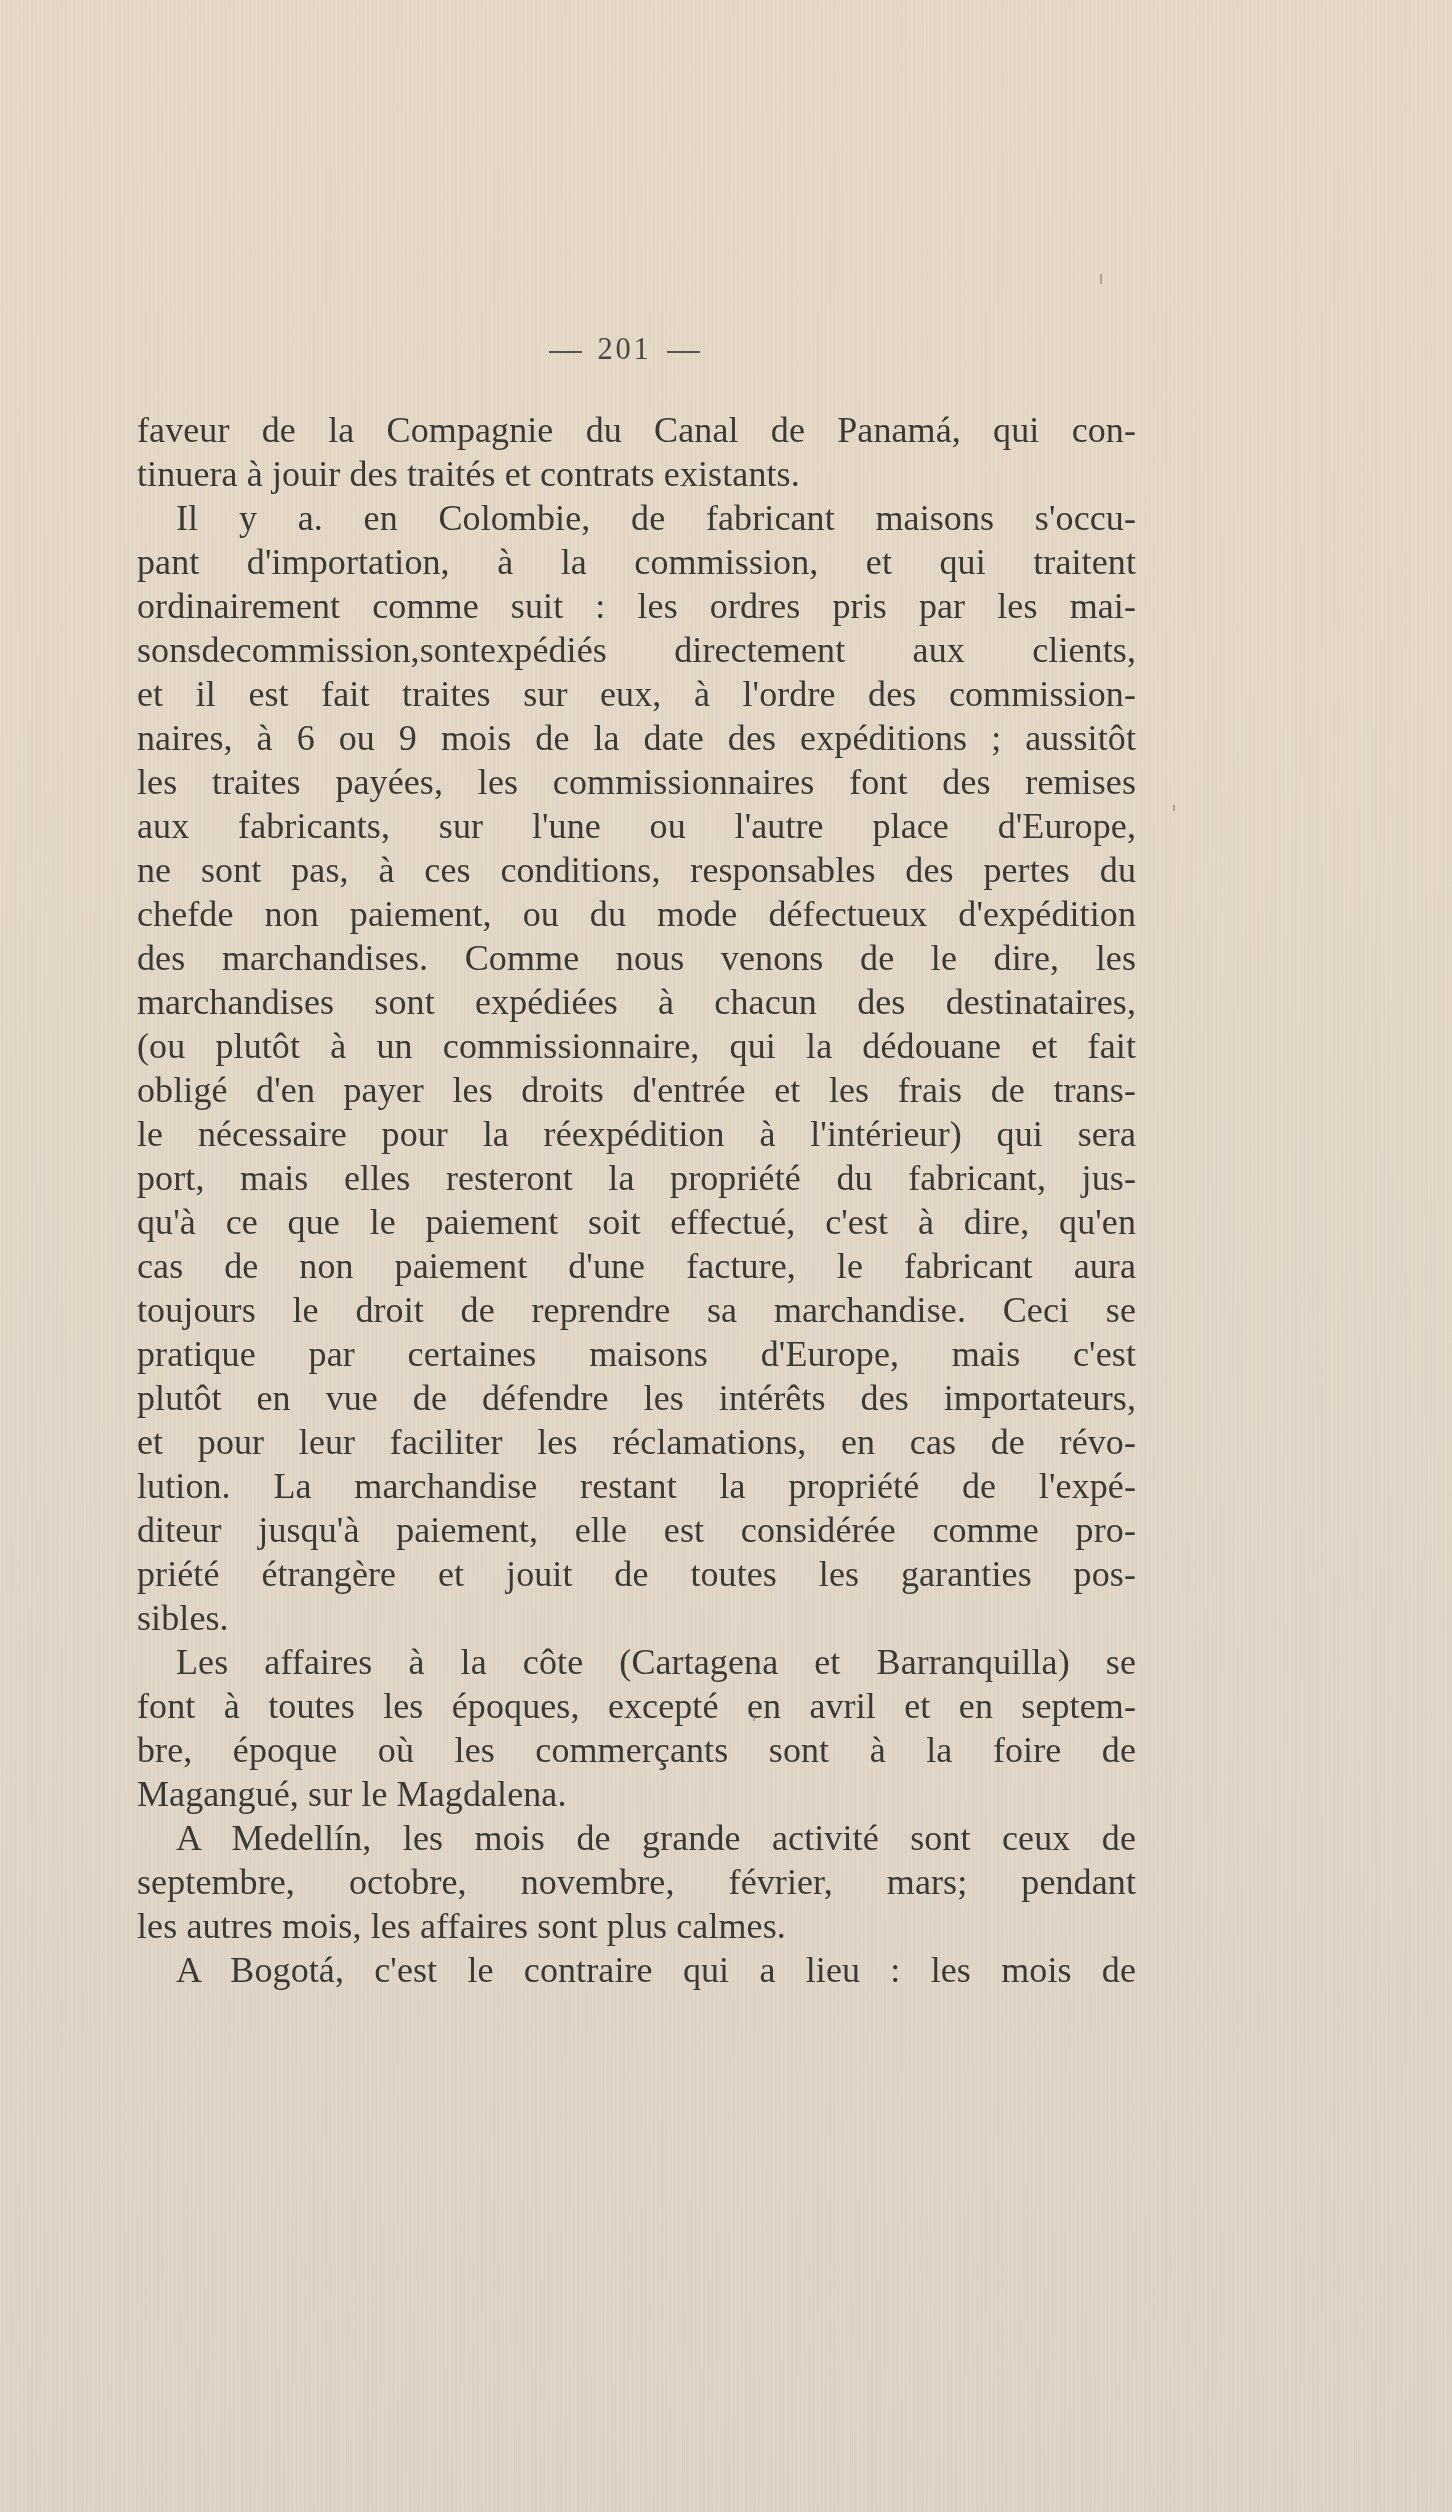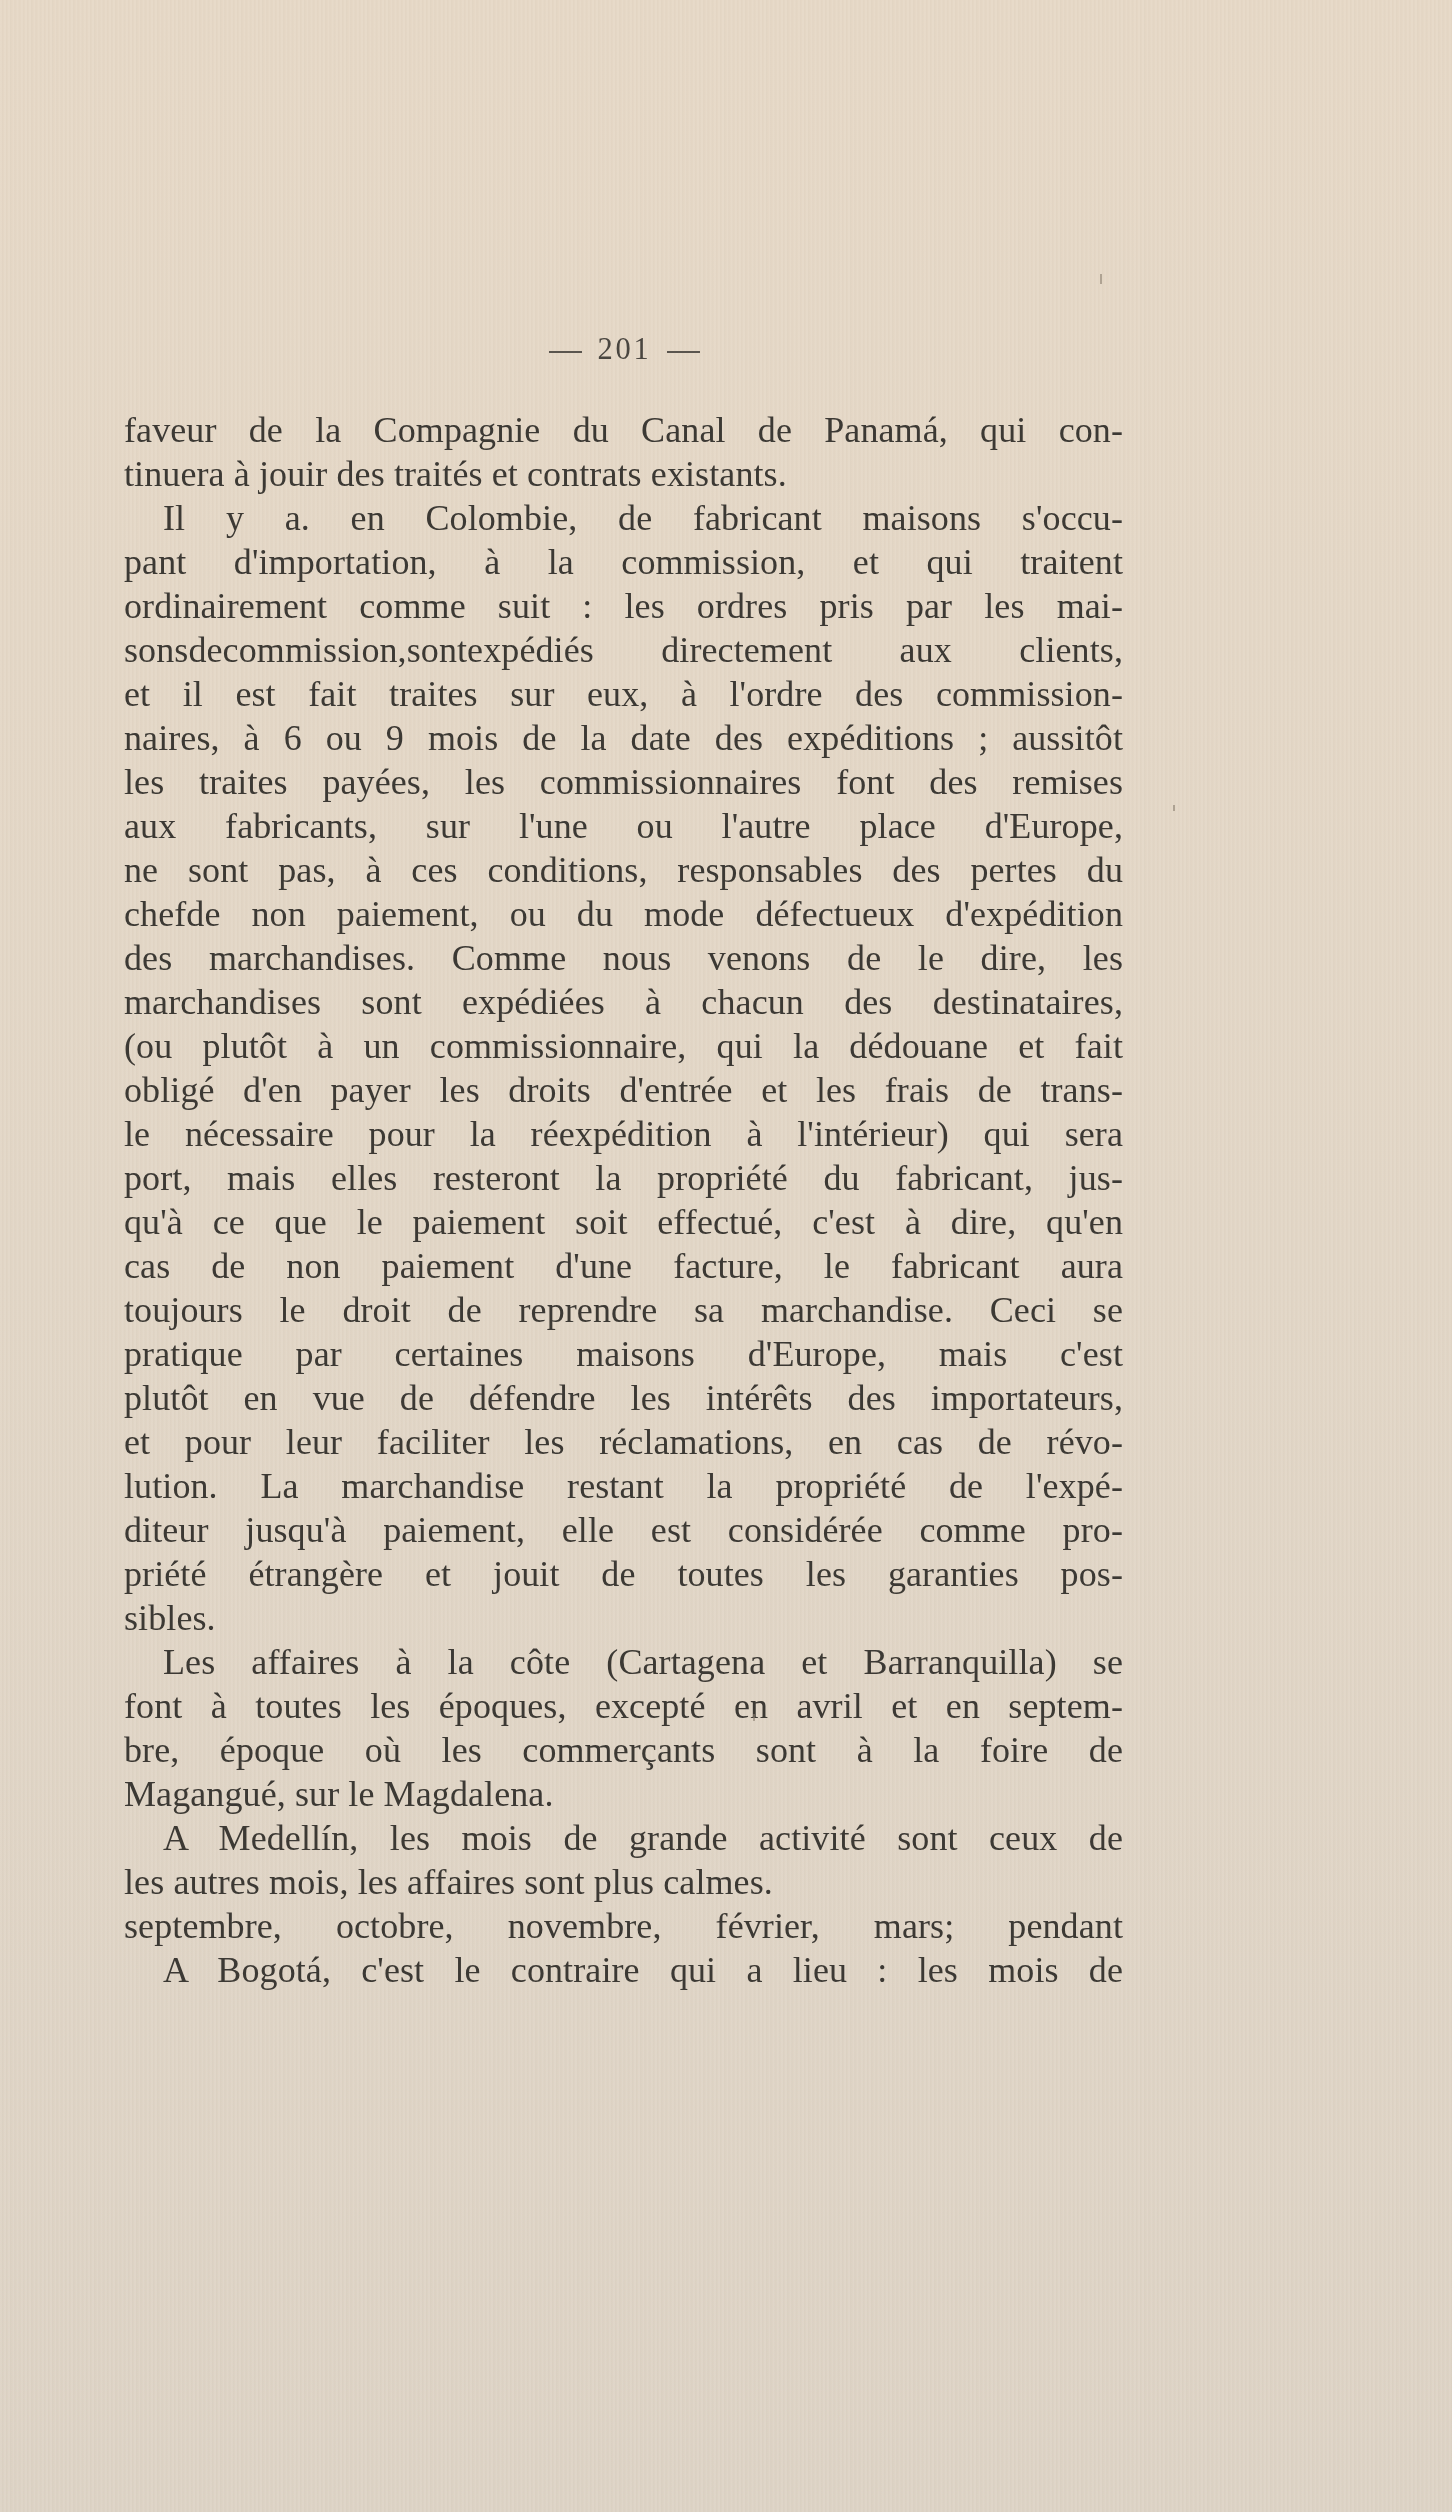--- a/index.html
+++ b/index.html
@@ -39,21 +39,21 @@
     .page-number .dash {
       display: inline-block;
       width: 33px;
       height: 2.1px;
       background: #5a554e;
       vertical-align: middle;
       margin: 0 15.3px;
     }
     .text-block {
       position: absolute;
-      left: 124px;
+      left: 137px;
       top: 408px;
       width: 999px;
     }
     .line {
       display: block;
       height: 44px;
       line-height: 44px;
       font-size: 36px;
       white-space: nowrap;
       text-align: justify;
@@ -110,22 +110,22 @@
       <span class="line">et pour leur faciliter les réclamations, en cas de révo-</span>
       <span class="line">lution. La marchandise restant la propriété de l'expé-</span>
       <span class="line">diteur jusqu'à paiement, elle est considérée comme pro-</span>
       <span class="line">priété étrangère et jouit de toutes les garanties pos-</span>
       <span class="line last">sibles.</span>
       <span class="line indent">Les affaires à la côte (Cartagena et Barranquilla) se</span>
       <span class="line">font à toutes les époques, excepté en avril et en septem-</span>
       <span class="line">bre, époque où les commerçants sont à la foire de</span>
       <span class="line last">Magangué, sur le Magdalena.</span>
       <span class="line indent">A Medellín, les mois de grande activité sont ceux de</span>
+      <span class="line">septembre, octobre, novembre, février, mars; pendant</span>
       <span class="line last">les autres mois, les affaires sont plus calmes.</span>
-      <span class="line">septembre, octobre, novembre, février, mars; pendant</span>
       <span class="line indent">A Bogotá, c'est le contraire qui a lieu : les mois de</span>
     </div>
 
   <span class="speck" style="left:1100px; top:274px;"></span>
   <span class="speck" style="left:1173px; top:805px; height:5.6px;"></span>
   <span class="speck" style="left:753px; top:1714px; height:7px;"></span>
 </div>
 
 
 </body></html>

